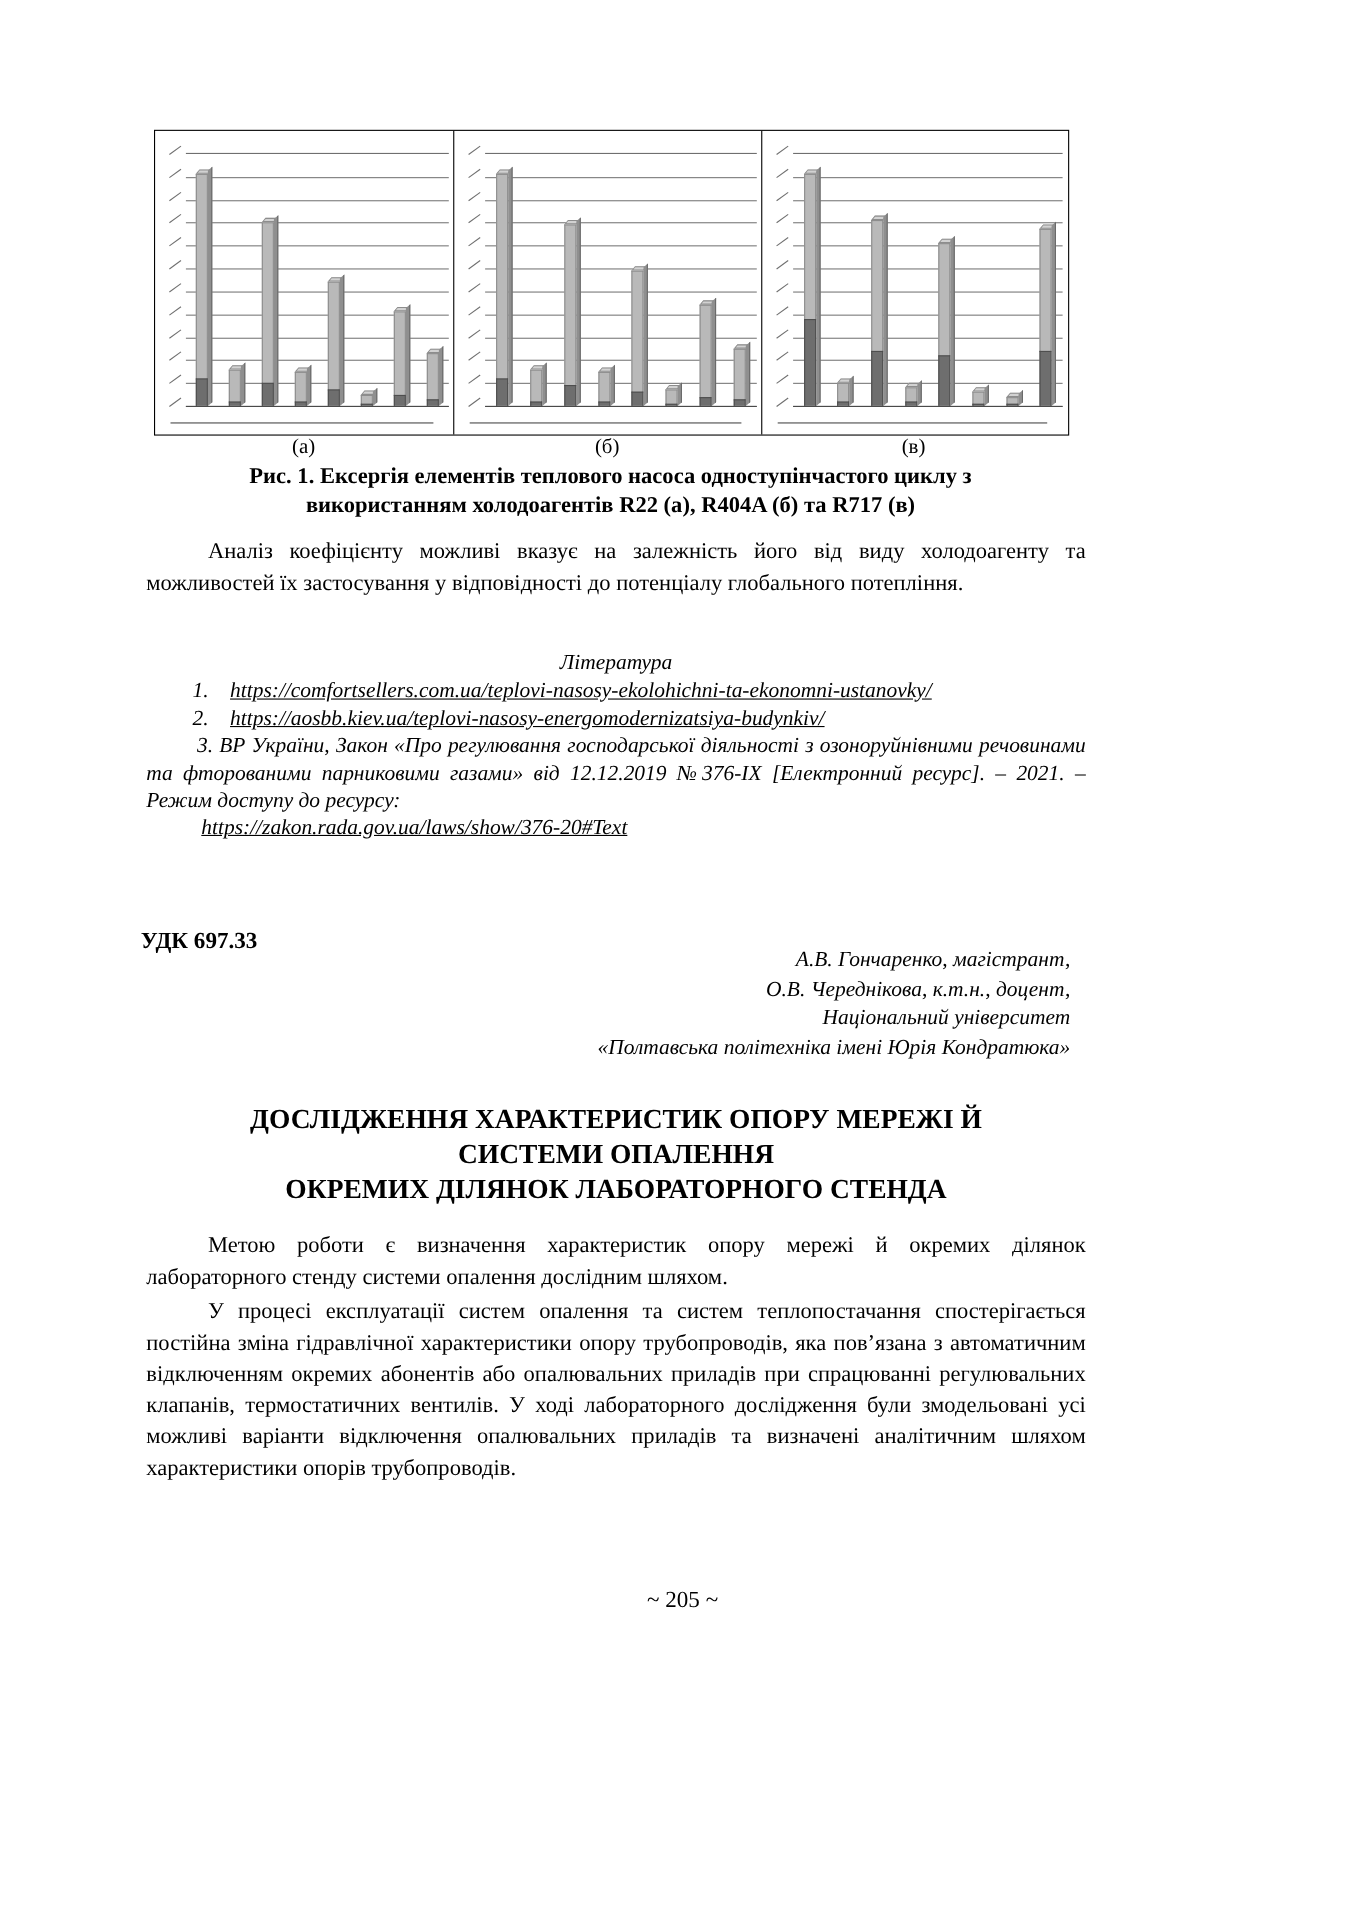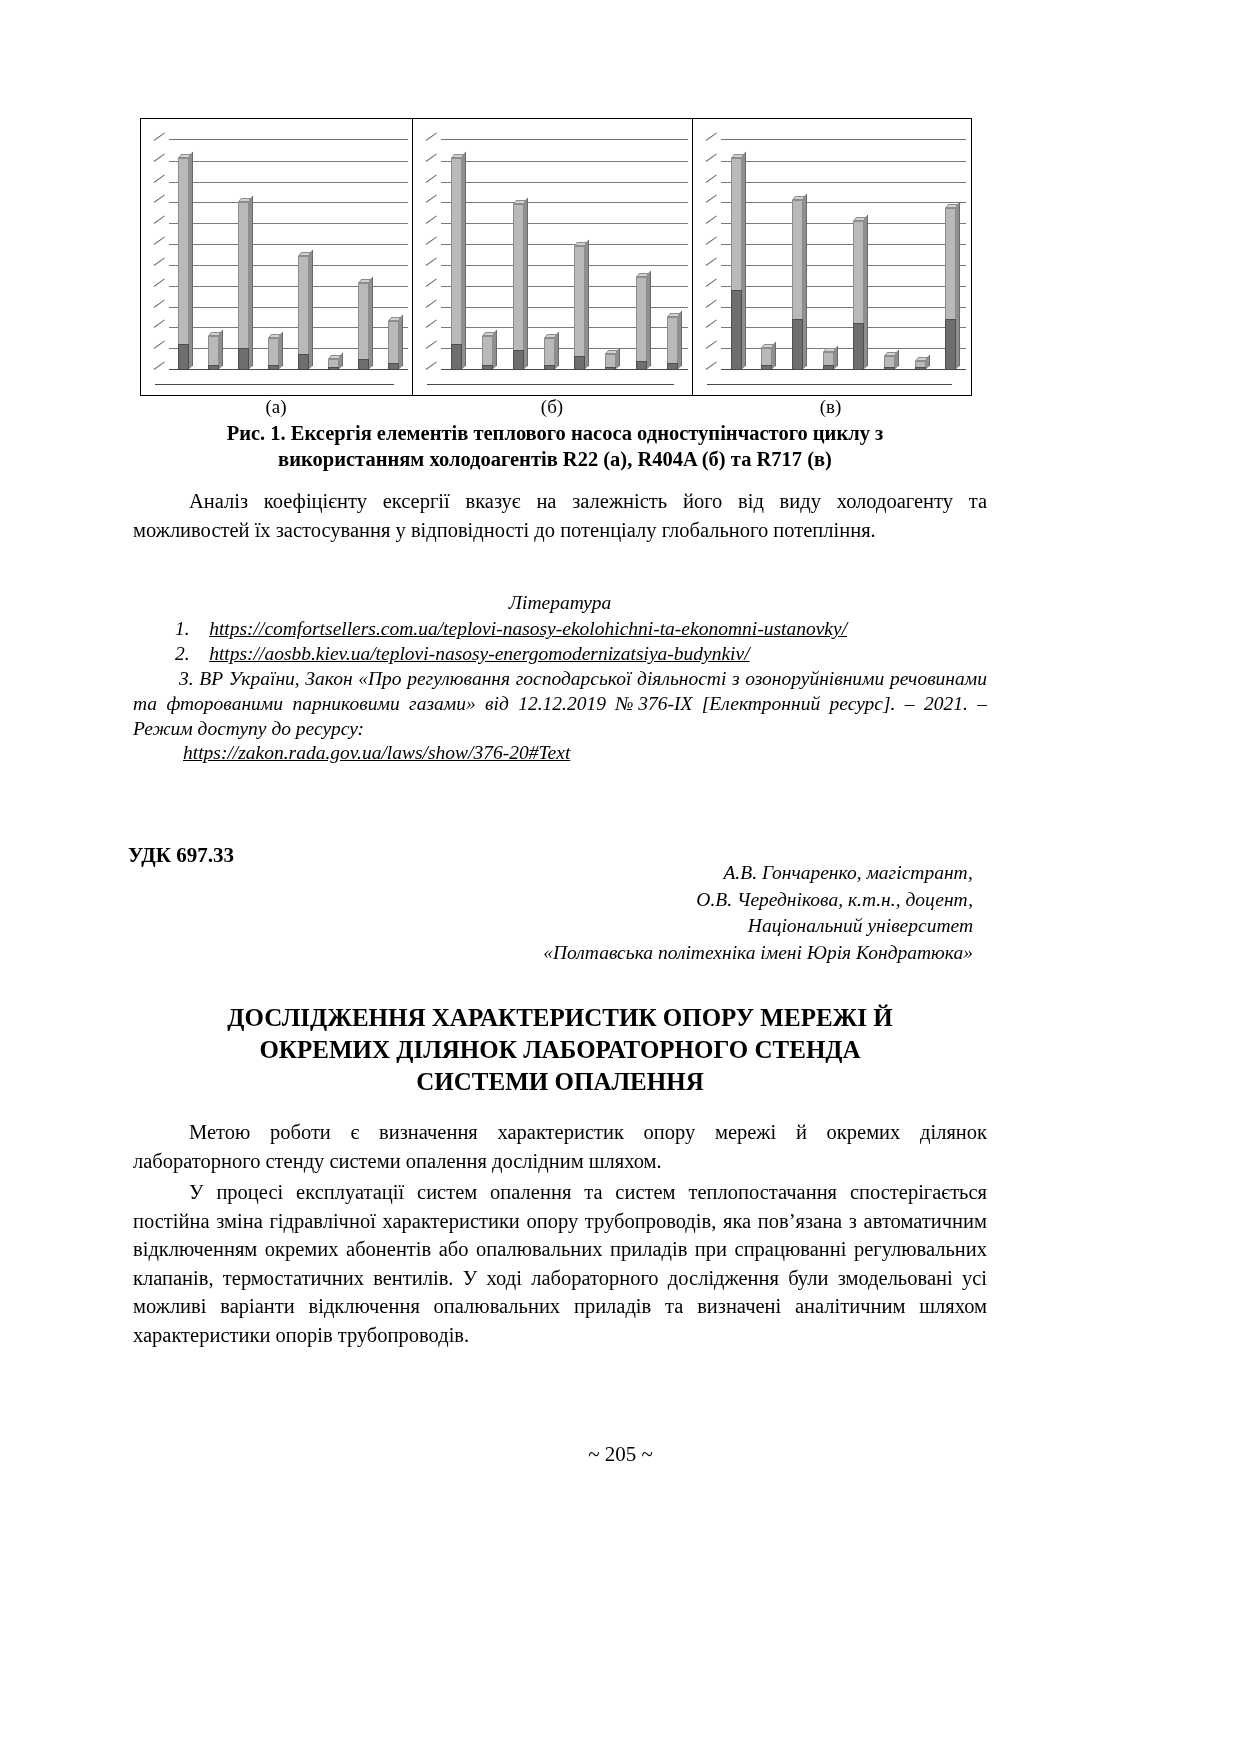--- a/index.html
+++ b/index.html
@@ -509,21 +509,21 @@
     <span class="pl1">(а)</span>
     <span class="pl2">(б)</span>
     <span class="pl3">(в)</span>
   </div>
 
   <div class="fig-caption">
     <div>Рис. 1. Ексергія елементів теплового насоса одноступінчастого циклу з</div>
     <div>використанням холодоагентів R22 (а), R404A (б) та R717 (в)</div>
   </div>
 
-  <div class="para p-analysis">Аналіз коефіцієнту ексергії вказує на залежність його від виду холодоагенту та можливостей їх застосування у відповідності до потенціалу глобального потепління.</div>
+  <div class="para p-analysis">Аналіз коефіцієнту можливі вказує на залежність його від виду холодоагенту та можливостей їх застосування у відповідності до потенціалу глобального потепління.</div>
 
   <div class="lit-head">Література</div>
 
   <div class="ref ref1">
     <span>1.</span>
     &nbsp;&nbsp;&nbsp;<span class="u">https://comfortsellers.com.ua/teplovi-nasosy-ekolohichni-ta-ekonomni-ustanovky/</span>
   </div>
   <div class="ref ref2">
     <span>2.</span>
     &nbsp;&nbsp;&nbsp;<span class="u">https://aosbb.kiev.ua/teplovi-nasosy-energomodernizatsiya-budynkiv/</span>
@@ -540,22 +540,22 @@
 
   <div class="authors">
     <div>А.В. Гончаренко, магістрант,</div>
     <div>О.В. Череднікова, к.т.н., доцент,</div>
     <div>Національний університет</div>
     <div>«Полтавська політехніка імені Юрія Кондратюка»</div>
   </div>
 
   <div class="art-title">
     <div>ДОСЛІДЖЕННЯ ХАРАКТЕРИСТИК ОПОРУ МЕРЕЖІ Й</div>
+    <div>СИСТЕМИ ОПАЛЕННЯ</div>
     <div>ОКРЕМИХ ДІЛЯНОК ЛАБОРАТОРНОГО СТЕНДА</div>
-    <div>СИСТЕМИ ОПАЛЕННЯ</div>
   </div>
 
   <div class="para p-goal">Метою роботи є визначення характеристик опору мережі й окремих ділянок лабораторного стенду системи опалення дослідним шляхом.</div>
   <div class="para p-main">У процесі експлуатації систем опалення та систем теплопостачання спостерігається постійна зміна гідравлічної характеристики опору трубопроводів, яка пов’язана з автоматичним відключенням окремих абонентів або опалювальних приладів при спрацюванні регулювальних клапанів, термостатичних вентилів. У ході лабораторного дослідження були змодельовані усі можливі варіанти відключення опалювальних приладів та визначені аналітичним шляхом характеристики опорів трубопроводів.</div>
 
   <div class="pagenum">~ 205 ~</div>
 
 </div>
 
 </body></html>

